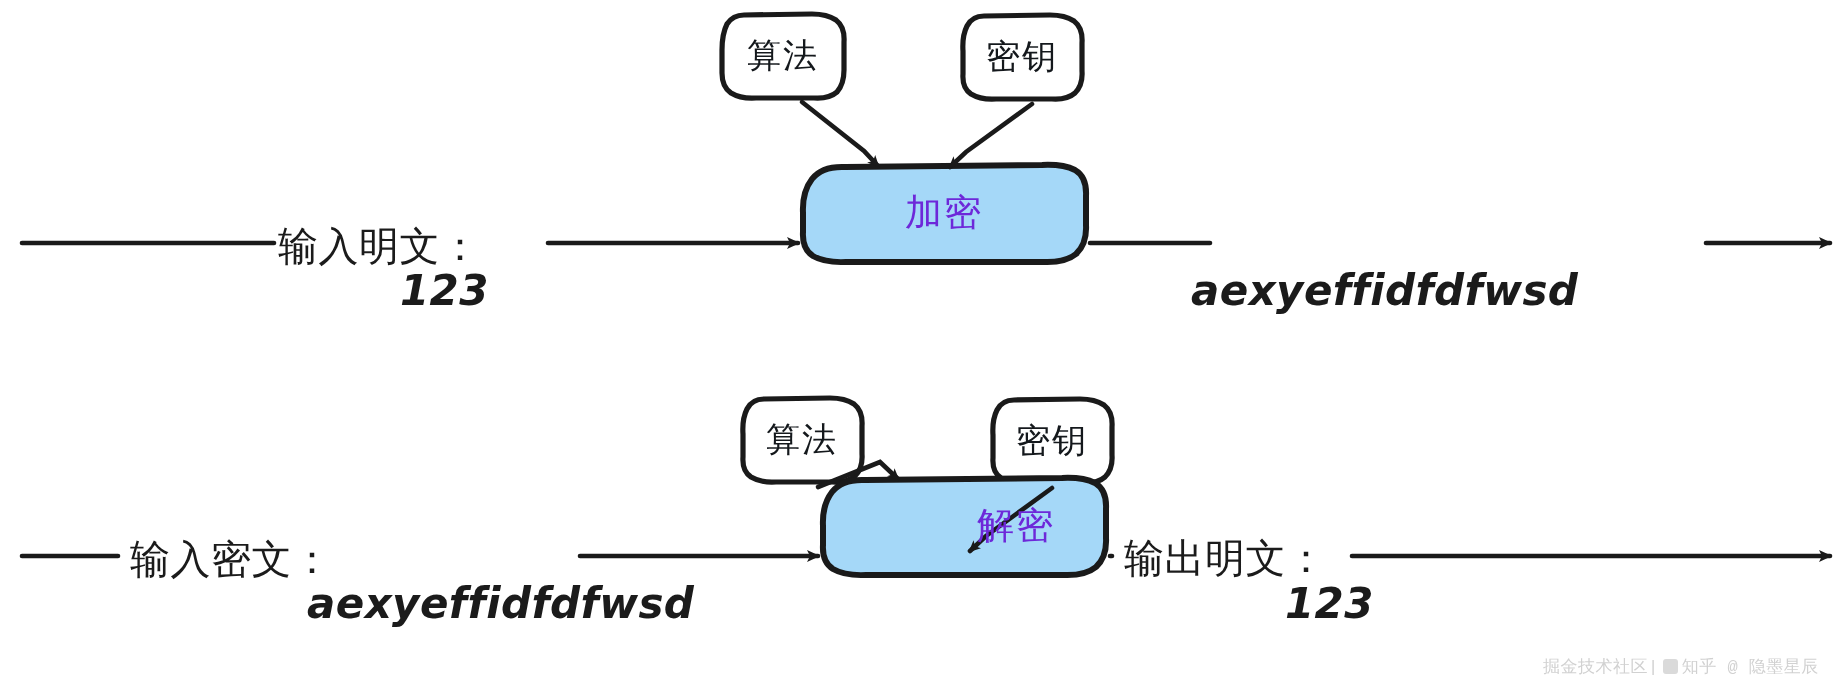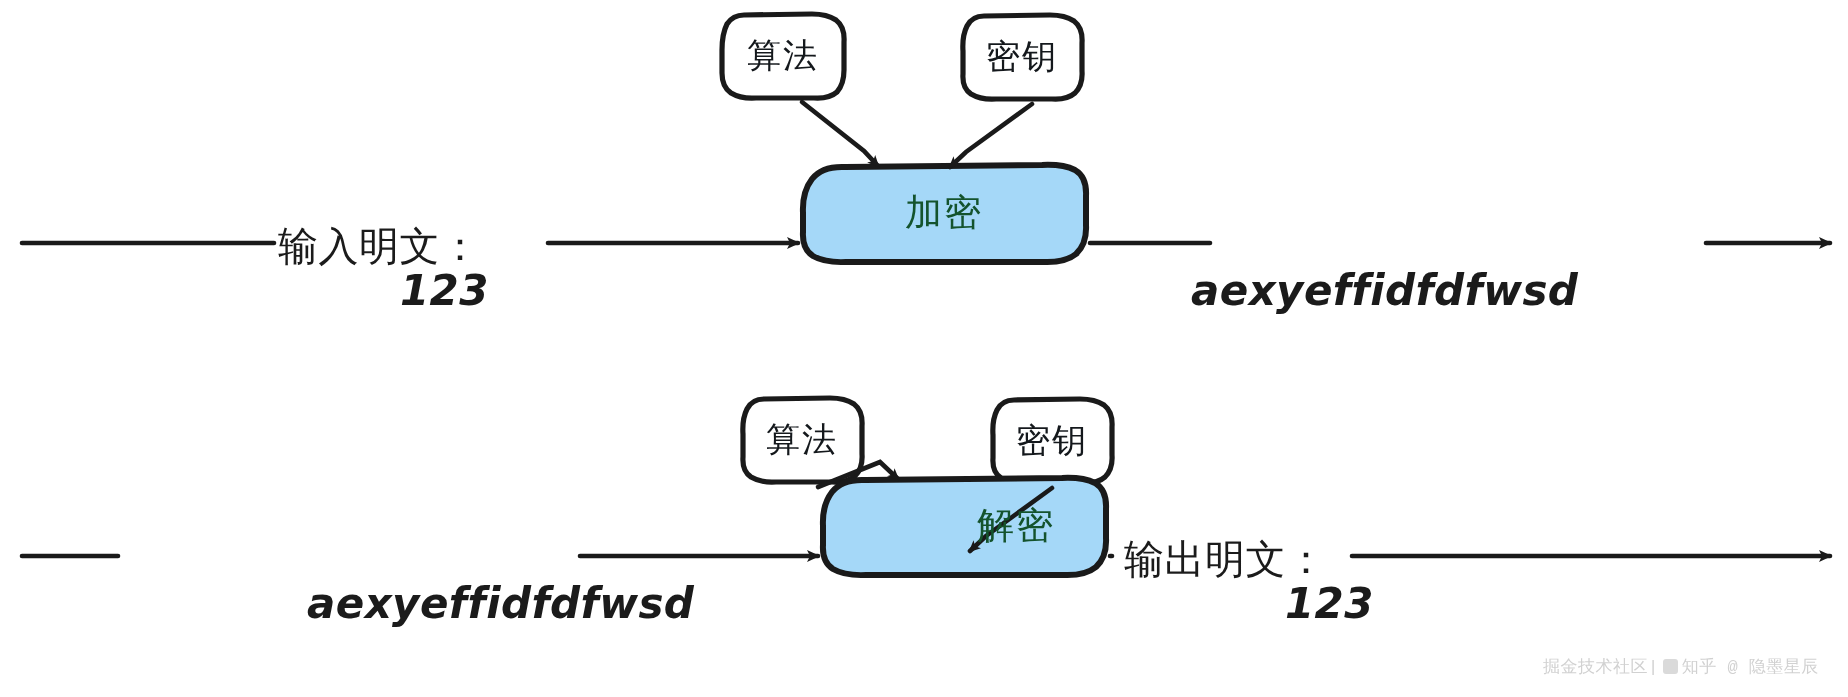--- a/index.html
+++ b/index.html
@@ -46,21 +46,21 @@
     font-weight: 600;
     font-style: italic;
     letter-spacing: 0.4px;
     margin-top: 42px;
   }
   .node-text {
     position: absolute;
     white-space: nowrap;
     font-family: Liberation Mono, monospace;
     font-size: 37px;
-    color: #14532d;
+    color: #6d28d9;
     letter-spacing: 2px;
     transform: translate(-50%, -50%);
   }
   .small-node-text {
     position: absolute;
     white-space: nowrap;
     font-family: "Liberation Sans", "DejaVu Sans", sans-serif;
     font-size: 34px;
     color: #14181c;
     letter-spacing: 2px;
@@ -174,22 +174,23 @@
 
   <div class="small-node-text" style="left:1052px; top:441px;">密钥</div>
 
   <div class="node-text" style="left:1016px; top:526px;">解密</div>
 
   <div class="lbl lbl-cjk" style="left:278px; top:226px;">输入明文：</div>
   <div class="lbl lbl-hand" style="left:400px; top:228px;">123</div>
 
   <div class="lbl lbl-hand" style="left:1191px; top:228px;">aexyeffidfdfwsd</div>
 
+  <div class="lbl lbl-cjk" style="left:130px; top:539px;">输入密文：</div>
   <div class="lbl lbl-hand" style="left:307px; top:541px;">aexyeffidfdfwsd</div>
 
-  <div class="lbl lbl-cjk" style="left:1124px; top:539px;">输出明文：</div>
+  <div class="lbl lbl-cjk" style="left:1124px; top:539px;font-family:Liberation Serif, serif;">输出明文：</div>
   <div class="lbl lbl-hand" style="left:1285px; top:541px;">123</div>
 
   <div class="watermark" style="left:1543px; top:655px;">
     <span>掘金技术社区</span><span>|</span><span class="wm-logo"></span><span>知乎 @ 隐墨星辰</span>
   </div>
 
 </div>
 
 </body></html>

